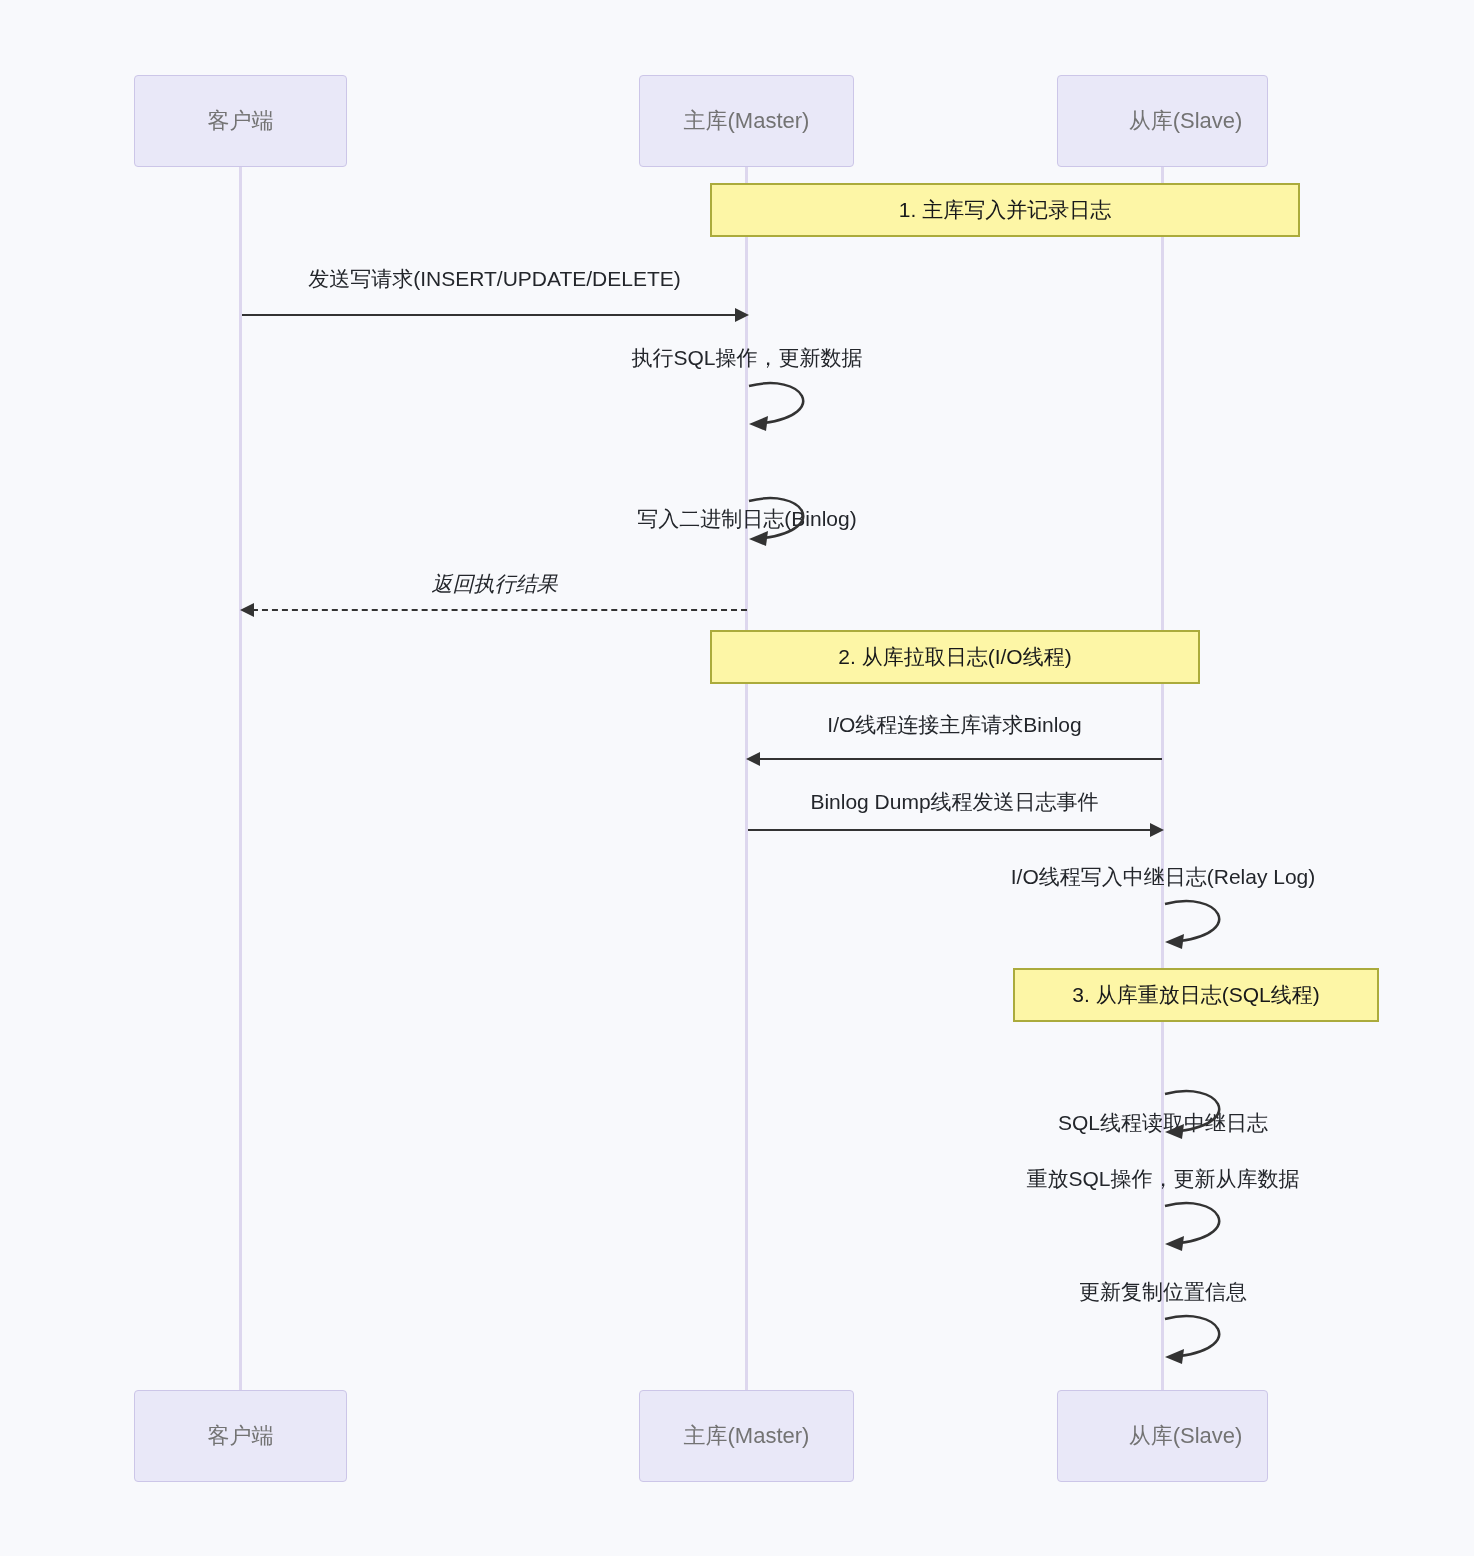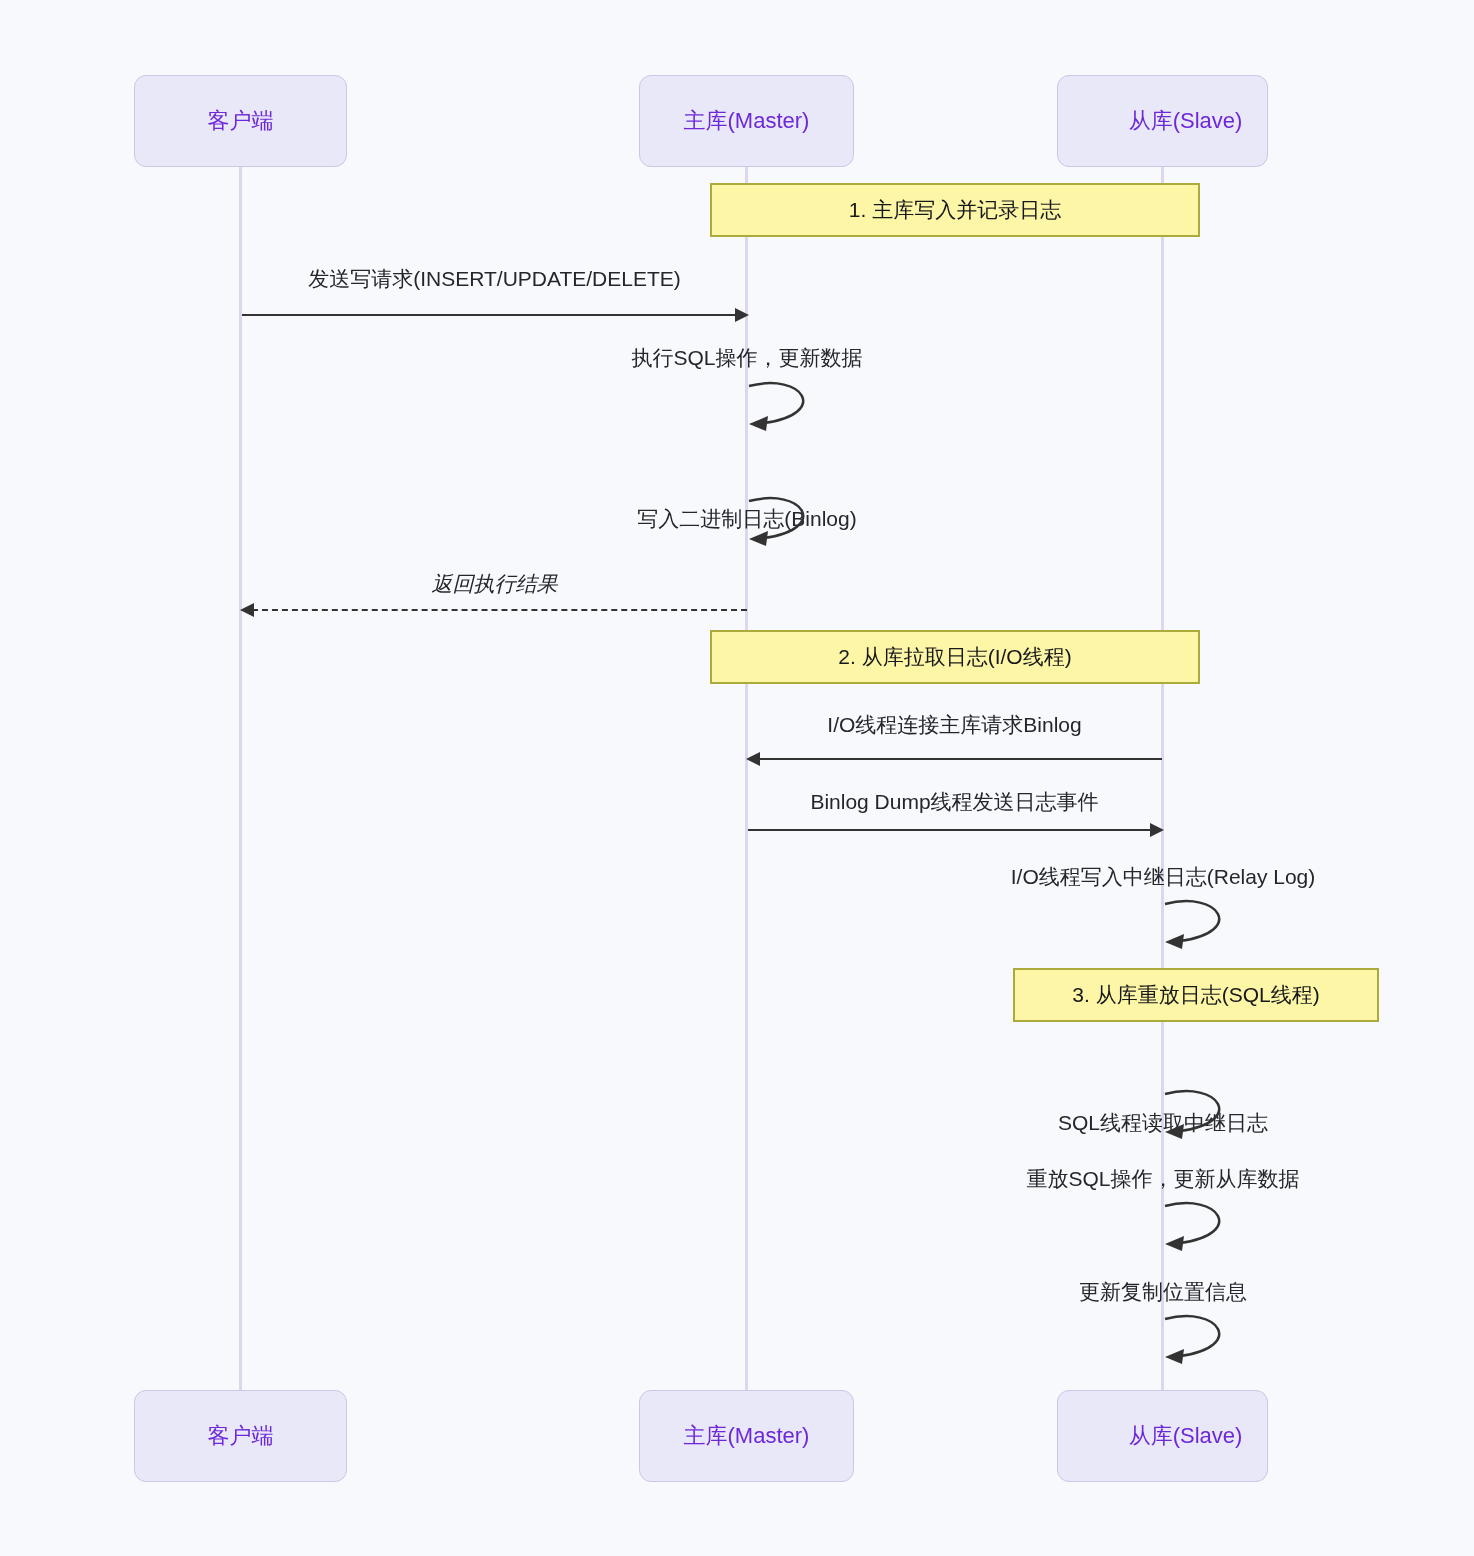--- a/index.html
+++ b/index.html
@@ -10,23 +10,23 @@
     position:relative; overflow:hidden;
     color:#1f2226;
   }
   .diagram { position:absolute; inset:0; }
 
   .actor {
     position:absolute;
     width:213px; height:92px;
     background:#e9e8f8;
     border:1px solid #ccc6e8;
-    border-radius:12px;
+    border-radius:4px;
     display:flex; align-items:center; justify-content:center;
-    font-size:22px; color:#6d28d9;
+    font-size:22px; color:#737373;
     box-sizing:border-box;
   }
   .actor.client { left:134px; }
   .actor.master { left:639px; width:215px; }
   .actor.slave  { left:1057px; width:211px;padding-left:46px; }
   .actor.top    { top:75px; }
   .actor.bottom { top:1390px; }
 
   .lifeline {
     position:absolute; top:167px; height:1223px; width:3px;
@@ -37,21 +37,21 @@
   .lifeline.slave  { left:1161px; }
 
   .note {
     position:absolute; height:54px;
     background:#fdf6a6;
     border:2px solid #abab3c;
     display:flex; align-items:center; justify-content:center;
     font-size:21px; color:#17181a;
     box-sizing:border-box;
   }
-  .note.n1 { left:710px; top:183px;  width:490px; }
+  .note.n1 { left:710px; top:183px;  width:590px; }
   .note.n2 { left:710px; top:630px;  width:490px; }
   .note.n3 { left:1013px; top:968px; width:366px; }
 
   .msg-label {
     position:absolute; text-align:center;
     font-size:21px; color:#23262b; line-height:32px;
     white-space:nowrap;
   }
   .arrow {
     position:absolute; height:0;

